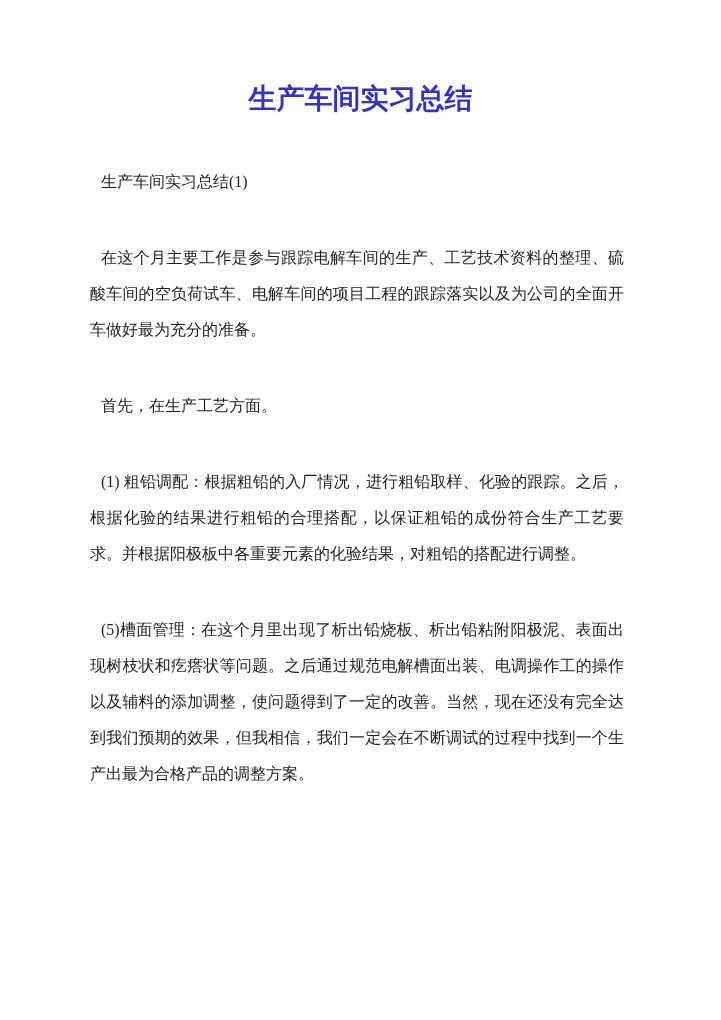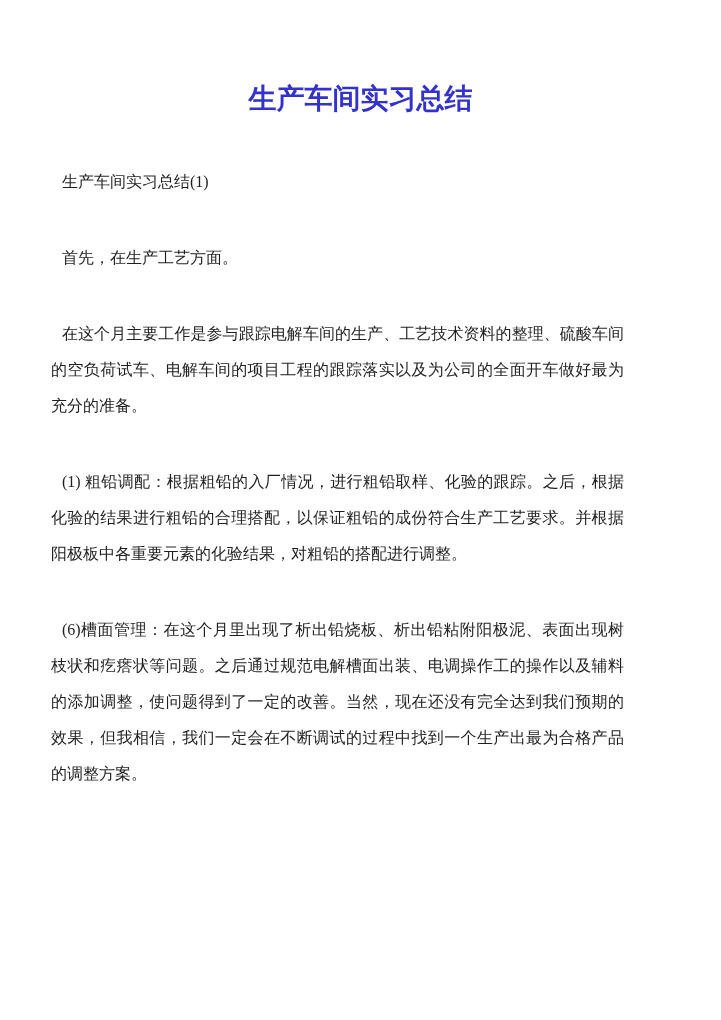--- a/index.html
+++ b/index.html
@@ -18,21 +18,21 @@
   .title {
     margin: 0;
     padding: 82px 40px 0 40px;
     text-align: center;
     font-size: 28px;
     line-height: 1.2;
     font-weight: bold;
     font-family: "Liberation Serif", "DejaVu Serif", serif;
   }
   .body-text {
-    padding: 48px 97px 0 51px;
+    padding: 48px 97px 0 90px;
     color: #1f1f1f;
     font-size: 16px;
     line-height: 36px;
     text-align: justify;
   }
   .para {
     margin: 0 0 40px 0;
     text-indent: 11px;
     word-break: break-all;
   }
@@ -40,18 +40,18 @@
     margin-bottom: 0;
   }
 </style>
 </head>
 <body>
 
 <div class="page">
   <h1 class="title" style="color: rgb(51, 51, 204);">生产车间实习总结</h1>
   <div class="body-text">
     <p class="para">生产车间实习总结(1)</p>
+    <p class="para">在这个月主要工作是参与跟踪电解车间的生产、工艺技术资料的整理、硫酸车间的空负荷试车、电解车间的项目工程的跟踪落实以及为公司的全面开车做好最为充分的准备。</p>
     <p class="para">首先，在生产工艺方面。</p>
-    <p class="para">在这个月主要工作是参与跟踪电解车间的生产、工艺技术资料的整理、硫酸车间的空负荷试车、电解车间的项目工程的跟踪落实以及为公司的全面开车做好最为充分的准备。</p>
     <p class="para">(1) 粗铅调配：根据粗铅的入厂情况，进行粗铅取样、化验的跟踪。之后，根据化验的结果进行粗铅的合理搭配，以保证粗铅的成份符合生产工艺要求。并根据阳极板中各重要元素的化验结果，对粗铅的搭配进行调整。</p>
-    <p class="para">(6)槽面管理：在这个月里出现了析出铅烧板、析出铅粘附阳极泥、表面出现树枝状和疙瘩状等问题。之后通过规范电解槽面出装、电调操作工的操作以及辅料的添加调整，使问题得到了一定的改善。当然，现在还没有完全达到我们预期的效果，但我相信，我们一定会在不断调试的过程中找到一个生产出最为合格产品的调整方案。</p>
+    <p class="para">(5)槽面管理：在这个月里出现了析出铅烧板、析出铅粘附阳极泥、表面出现树枝状和疙瘩状等问题。之后通过规范电解槽面出装、电调操作工的操作以及辅料的添加调整，使问题得到了一定的改善。当然，现在还没有完全达到我们预期的效果，但我相信，我们一定会在不断调试的过程中找到一个生产出最为合格产品的调整方案。</p>
   </div>
 </div>
 
 </body></html>

